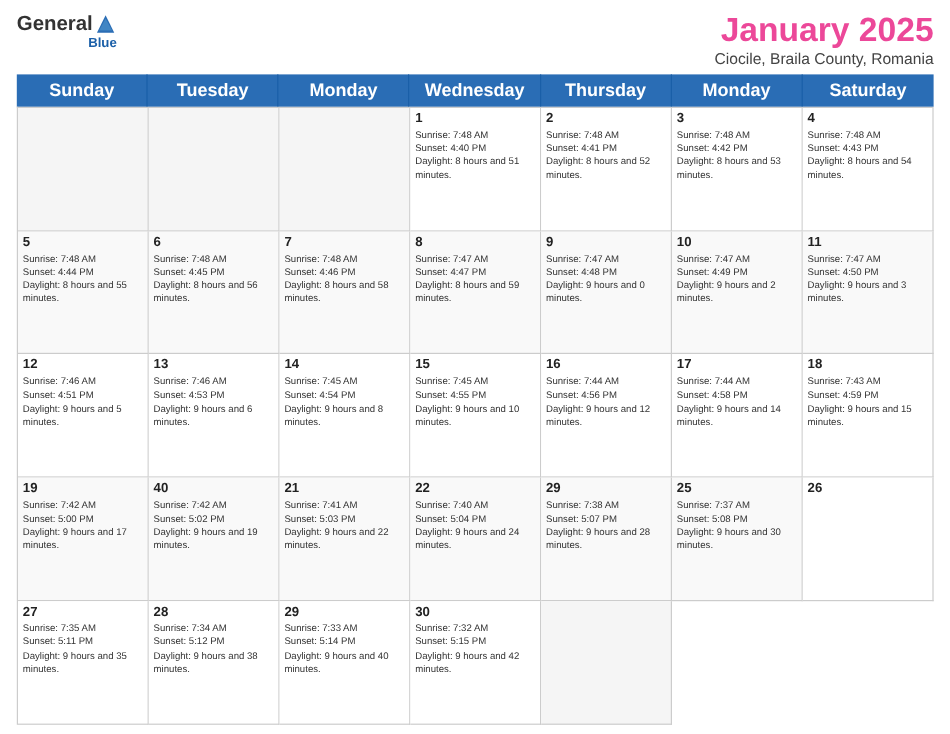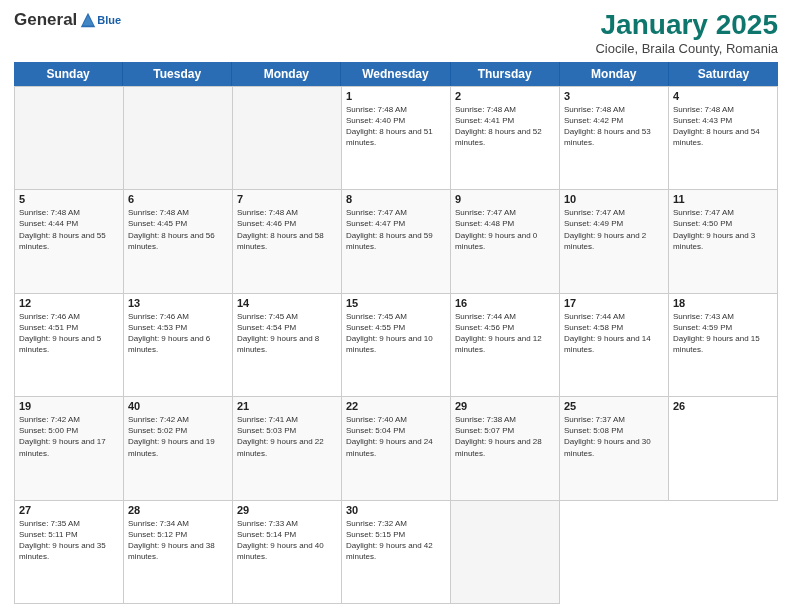--- a/index.html
+++ b/index.html
@@ -18,22 +18,22 @@
       flex-direction: column;
     }
     .header {
       display: flex;
       justify-content: space-between;
       align-items: flex-start;
       margin-bottom: 6px;
     }
     .logo {
       display: flex;
-      flex-direction: row;
-      align-items: center;
+      flex-direction: column;
+      align-items: flex-end;
     }
     .logo-text {
       display: flex;
       align-items: center;
     }
     .logo-general {
       font-size: 17px;
       font-weight: bold;
       color: #333;
     }
@@ -46,40 +46,40 @@
       width: 18px;
       height: 18px;
       margin-left: 2px;
     }
     .title-block {
       text-align: right;
     }
     .month-title {
       font-size: 28px;
       font-weight: bold;
-      color: #0f766e;
+      color: #ec4899;
       line-height: 1.1;
     }
     .subtitle {
       font-size: 13px;
       color: #444;
     }
     .calendar {
       flex: 1;
       display: flex;
       flex-direction: column;
     }
     .cal-header {
       display: grid;
       grid-template-columns: repeat(7, 1fr);
       background: #2a6db5;
     }
     .cal-header-cell {
       color: #fff;
-      font-size: 12px;
+      font-size: 15px;
       font-weight: bold;
       text-align: center;
       padding: 5px 2px;
       border-right: 1px solid #1a5fa8;
     }
     .cal-header-cell:last-child { border-right: none; }
     .cal-body {
       display: grid;
       grid-template-columns: repeat(7, 1fr);
       grid-template-rows: repeat(5, 1fr);

